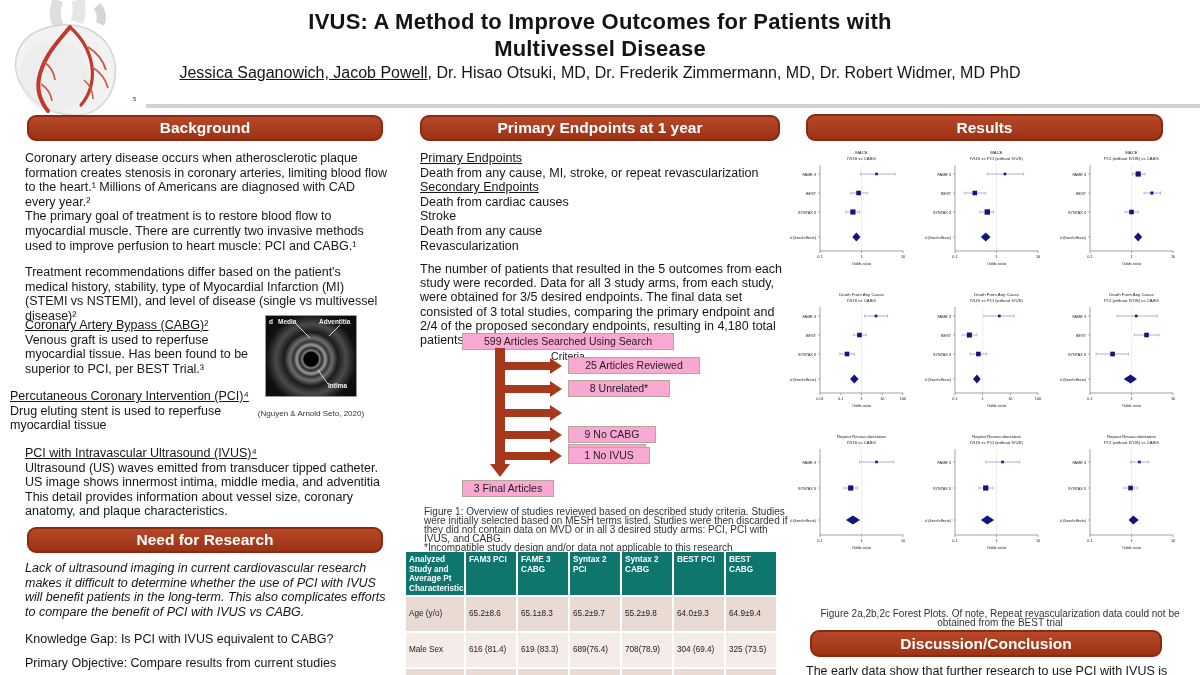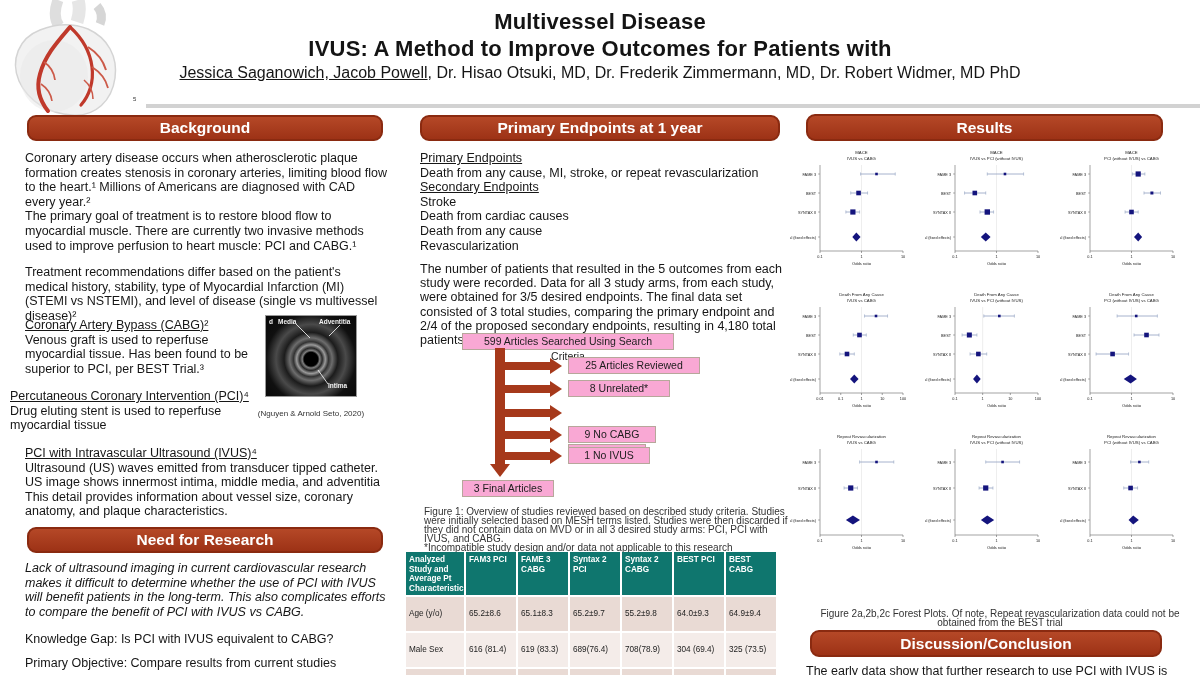--- a/index.html
+++ b/index.html
@@ -77,22 +77,22 @@
     <path d="M88 47 C96 52 103 60 106 70" stroke="#cc5a49" stroke-width="2" fill="none"></path>
     <path d="M92 67 C100 72 106 80 108 88" stroke="#cc5a49" stroke-width="1.8" fill="none"></path>
     <path d="M44 62 C50 66 54 72 55 80" stroke="#cc5a49" stroke-width="1.8" fill="none"></path>
     <path d="M41 84 C47 88 51 94 52 101" stroke="#cc5a49" stroke-width="1.6" fill="none"></path>
     <path d="M84 80 C90 85 93 92 93 99" stroke="#cc5a49" stroke-width="1.6" fill="none"></path>
   </svg>
   <span class="heart-cite">5</span>
 </div>
 
 <div class="poster-title">
+  <div>IVUS: A Method to Improve Outcomes for Patients with</div>
   <div>Multivessel Disease</div>
-  <div>IVUS: A Method to Improve Outcomes for Patients with</div>
 </div>
 <div class="poster-authors">
   <span class="u">Jessica Saganowich, Jacob Powell</span><span>, Dr. Hisao Otsuki, MD, Dr. Frederik Zimmermann, MD, Dr. Robert Widmer, MD PhD</span>
 </div>
 
 <div class="bar" style="left:27px;top:115px;width:356px;">
   <span>Background</span>
 </div>
 
 <div class="abs body-text" style="left:25px;top:151px;width:362px;">
@@ -135,22 +135,22 @@
 <div class="abs body-text" style="left:25px;top:656px;width:362px;">Primary Objective: Compare results from current studies</div>
 
 <div class="bar" style="left:420px;top:115px;width:360px;">
   <span>Primary Endpoints at 1 year</span>
 </div>
 
 <div class="abs body-text" style="left:420px;top:151px;width:372px;">
   <div class="u">Primary Endpoints</div>
   <div>Death from any cause, MI, stroke, or repeat revascularization</div>
   <div class="u">Secondary Endpoints</div>
+  <div>Death from cardiac causes</div>
   <div>Stroke</div>
-  <div>Death from cardiac causes</div>
   <div>Death from any cause</div>
   <div>Revascularization</div>
 </div>
 
 <div class="abs body-text" style="left:420px;top:262px;width:374px;line-height:14.2px;">The number of patients that resulted in the 5 outcomes from each study were recorded. Data for all 3 study arms, from each study, were obtained for 3/5 desired endpoints. The final data set consisted of 3 total studies, comparing the primary endpoint and 2/4 of the proposed secondary endpoints, resulting in 4,180 total patients.</div>
 
 <div class="fc-box" style="left:462px;top:333px;width:212px;">599 Articles Searched Using Search Criteria</div>
 <div class="v-arrow"></div>
 <div class="h-arrow" style="top:362px;"></div>
 <div class="h-arrow" style="top:385px;"></div>

